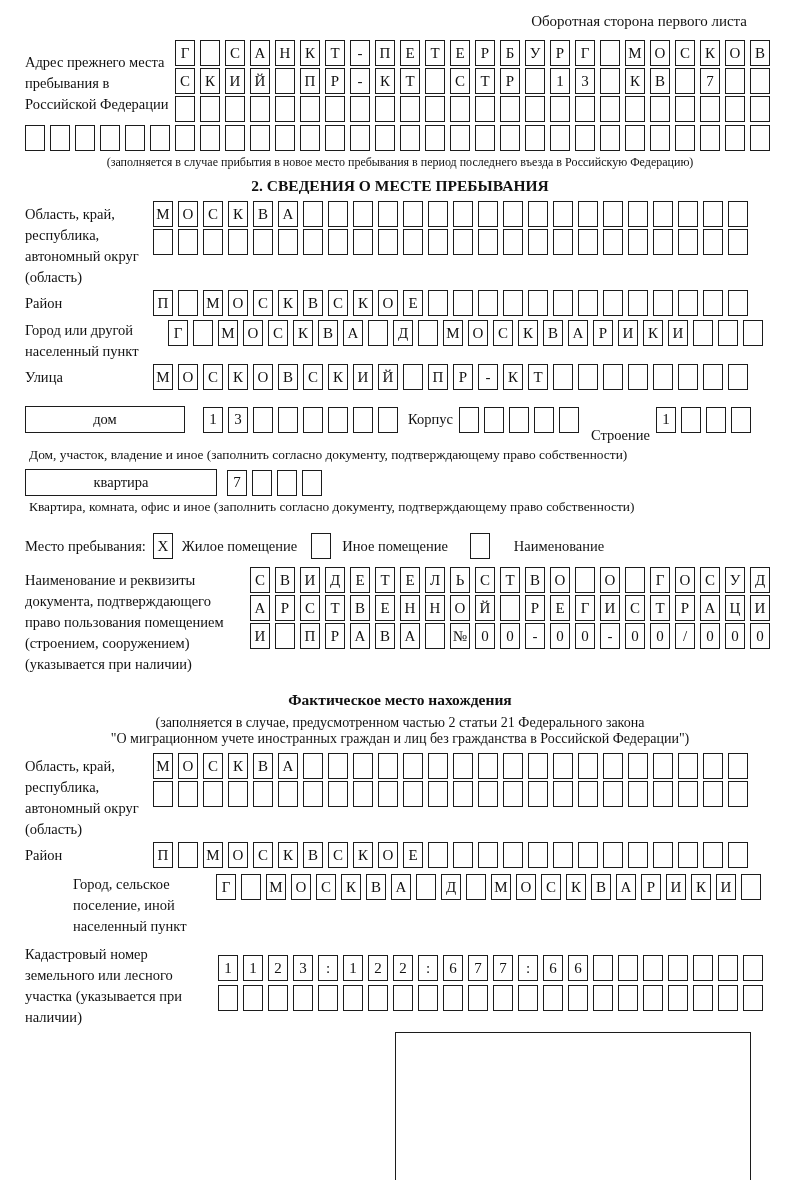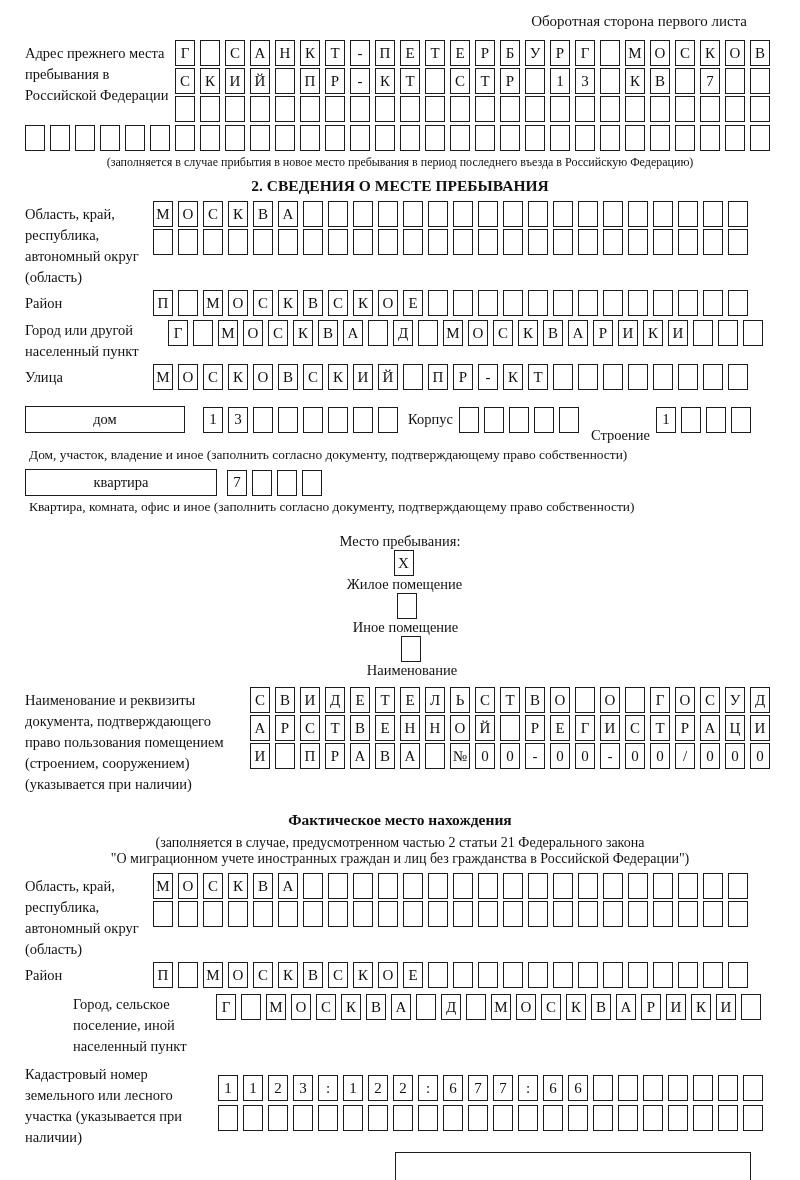--- a/index.html
+++ b/index.html
@@ -33,21 +33,21 @@
 
   .subt { font-size:14px; text-align:center; }
 </style>
 </head>
 <body>
 
 <div class="page">
 
   <div class="hdr-note">Оборотная сторона первого листа</div>
 
-  <div class="frow" style="margin-top:10px;">
+  <div class="frow" style="margin-top:10px;align-items:center;">
     <div class="flabel w150">Адрес прежнего места пребывания в Российской Федерации</div>
     <div>
       <div class="boxes rowgap">
           <span class="bx">Г</span>
           <span class="bx"></span>
           <span class="bx">С</span>
           <span class="bx">А</span>
           <span class="bx">Н</span>
           <span class="bx">К</span>
           <span class="bx">Т</span>
@@ -341,21 +341,21 @@
     <div class="rect-label" style="width:192px;">квартира</div>
     <div class="boxes" style="margin-left:10px;">
         <span class="bx">7</span>
         <span class="bx"></span>
         <span class="bx"></span>
         <span class="bx"></span>
       </div>
   </div>
   <div class="caption-left">Квартира, комната, офис и иное (заполнить согласно документу, подтверждающему право собственности)</div>
 
-  <div class="frow" style="align-items:center; margin-top:18px;flex-direction:column;">
+  <div class="frow" style="align-items:center; margin-top:18px;">
     <div class="inline-label" style="padding-top:0;">Место пребывания:</div>
     <div class="boxes" style="margin-left:7px;">
         <span class="bx">X</span>
       </div>
     <div class="inline-label" style="margin-left:9px; padding-top:0;">Жилое помещение</div>
     <div class="boxes" style="margin-left:14px;">
         <span class="bx"></span>
       </div>
     <div class="inline-label" style="margin-left:11px; padding-top:0;">Иное помещение</div>
     <div class="boxes" style="margin-left:22px;">

